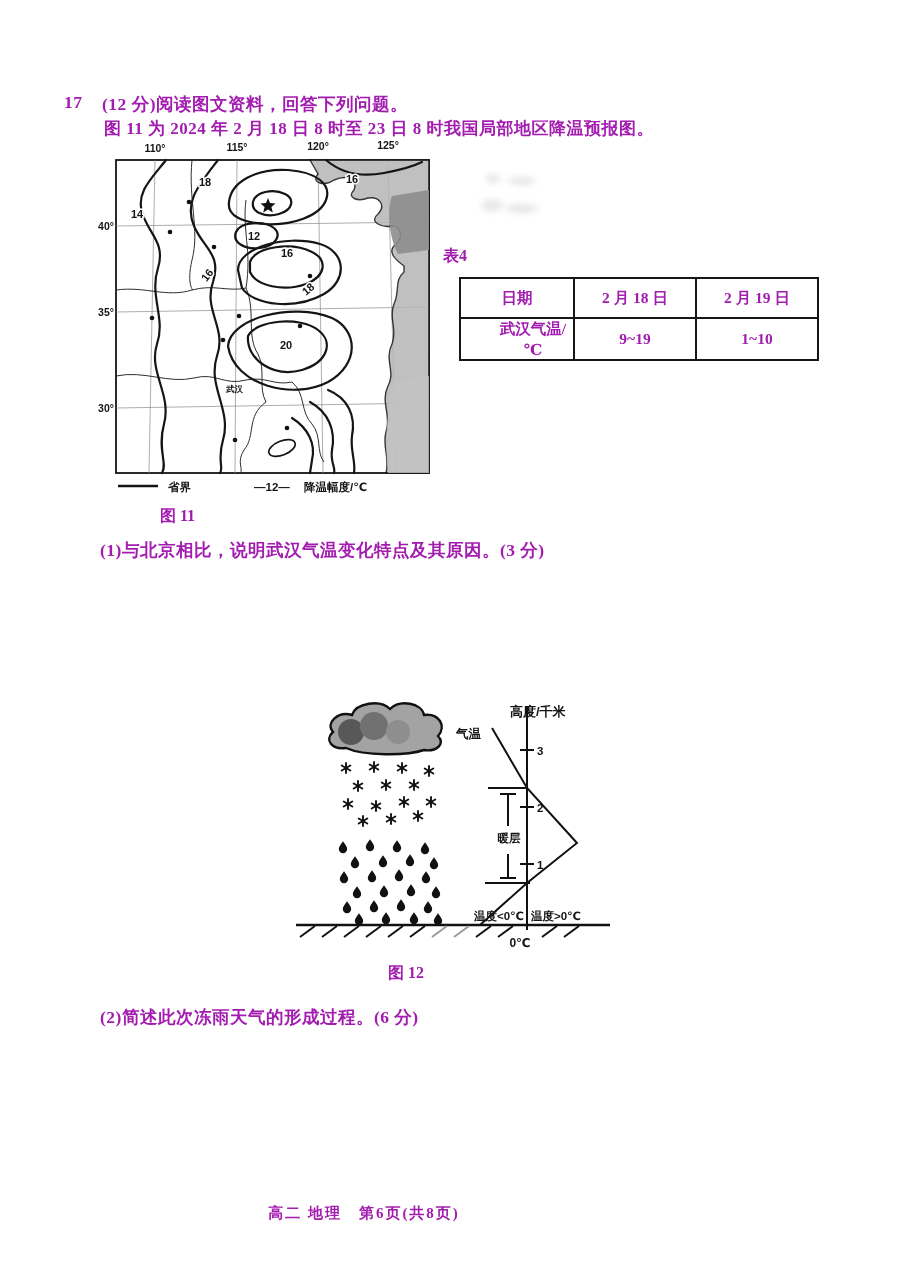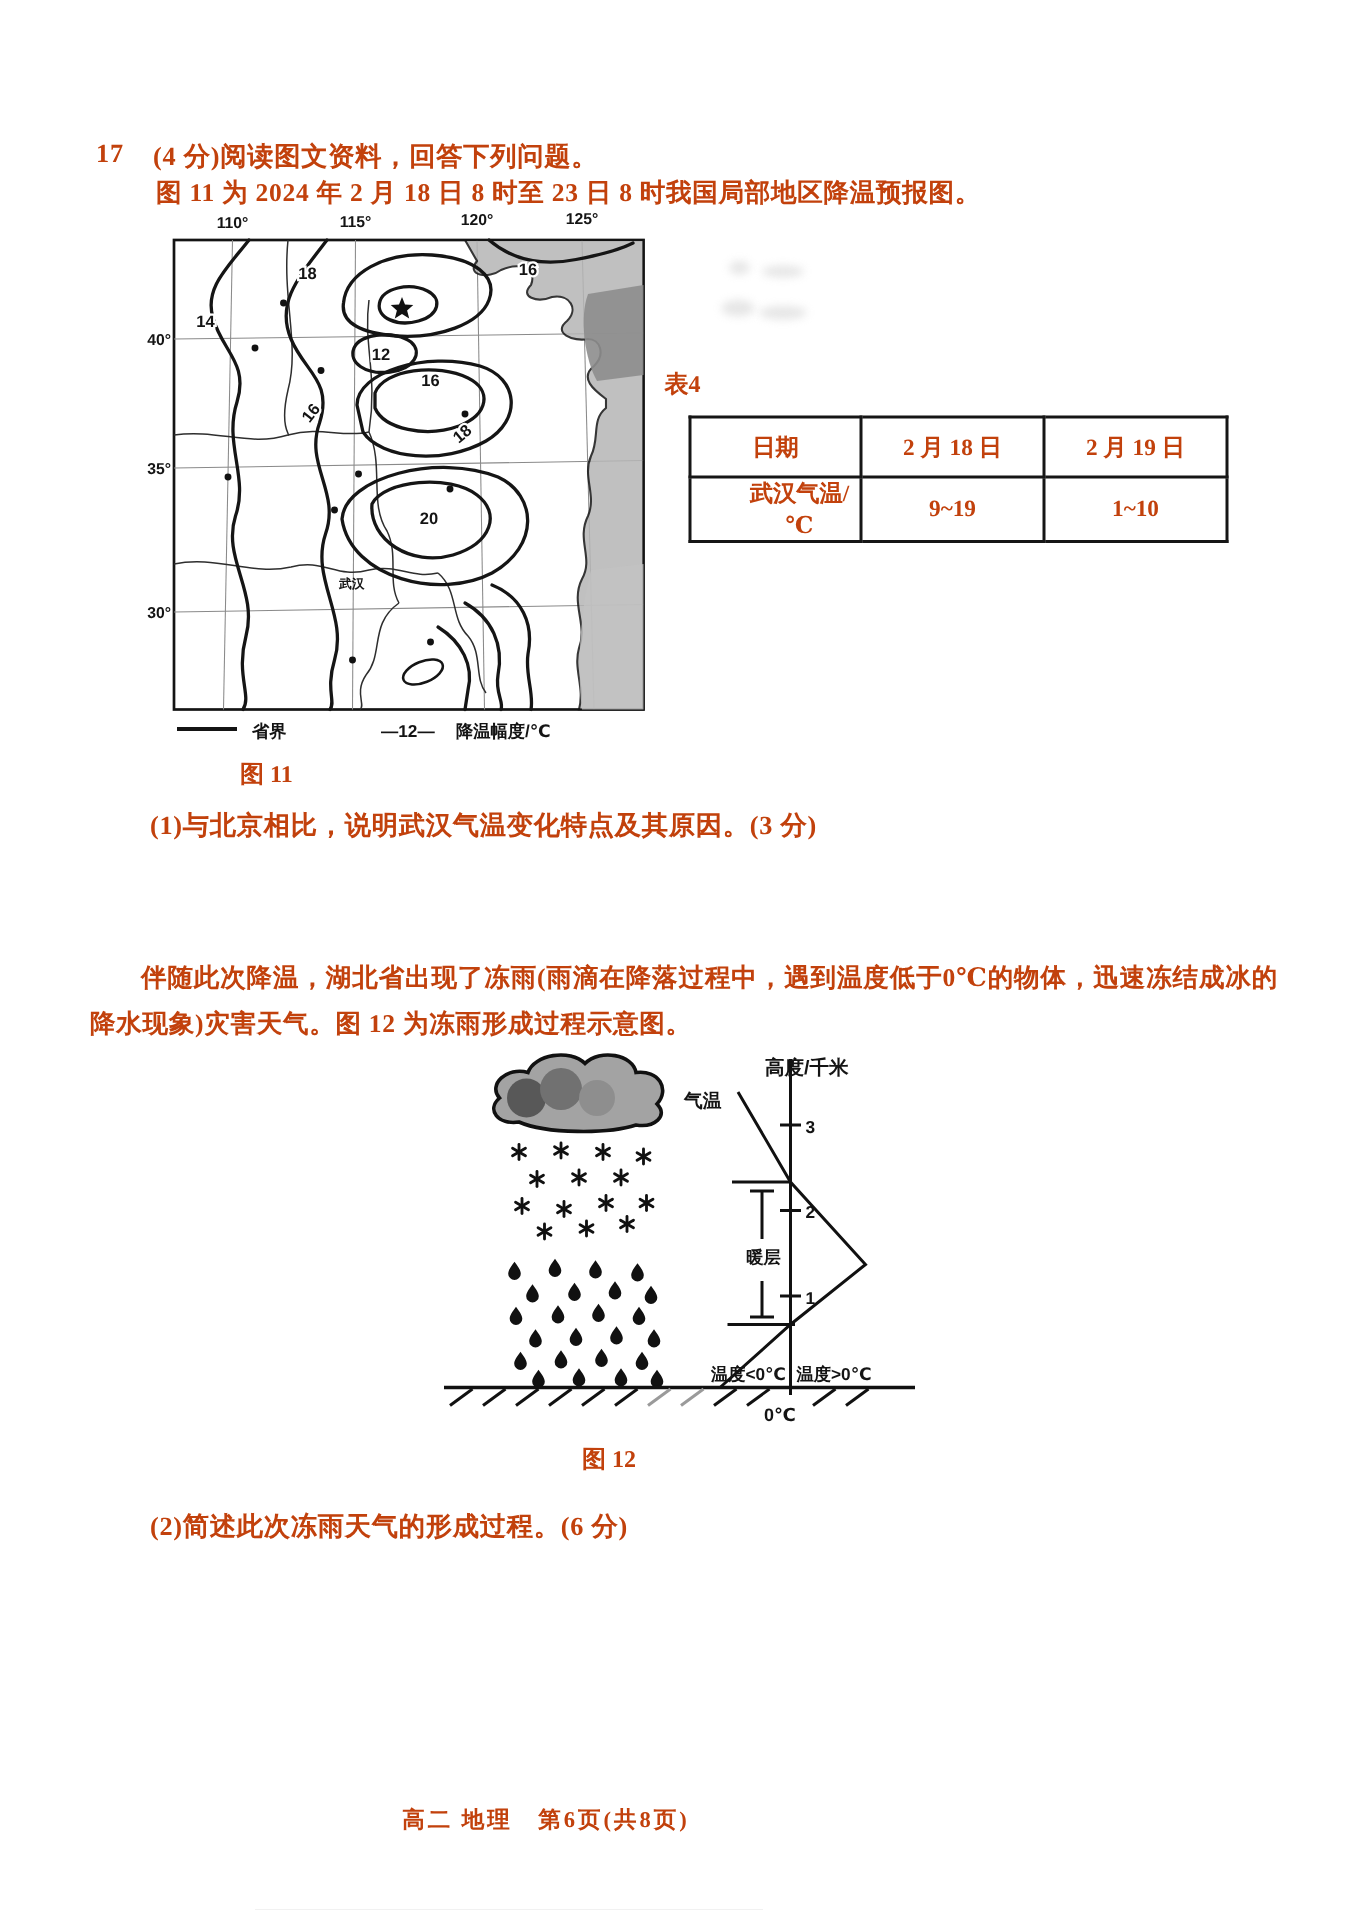--- a/index.html
+++ b/index.html
@@ -1,17 +1,17 @@
 <!DOCTYPE html>
 <html><head>
 <meta charset="utf-8">
 <style>
   html,body{margin:0;padding:0;background:#e8e8e8;}
   #page{position:relative;width:900px;height:1273px;background:#ffffff;overflow:hidden;
-        font-family:"Liberation Serif","DejaVu Serif",serif;color:#c2410c;}
+        font-family:"Liberation Serif","DejaVu Serif",serif;color:#a21caf;}
   .abs{position:absolute;}
   .qline{font-size:17.5px;font-weight:700;letter-spacing:0.5px;white-space:nowrap;}
   .caption{font-size:16px;font-weight:700;}
   .para{font-size:17px;font-weight:700;line-height:31px;text-indent:34px;text-align:justify;
         letter-spacing:0.5px;}
   
   #table4{border-collapse:collapse;table-layout:fixed;}
   #table4 td{border:2px solid #161616;text-align:center;vertical-align:middle;
              font-size:15.5px;font-weight:700;padding:0;}
   
@@ -19,21 +19,21 @@
   .halo{paint-order:stroke;stroke:#ffffff;stroke-width:3px;}
   .smudge{position:absolute;background:#c8c8c8;opacity:.45;filter:blur(3px);border-radius:50%;}
   #footer{font-size:15px;font-weight:700;text-align:center;letter-spacing:2px;}
 </style>
 </head>
 <body>
 
 <div id="page">
 
   <span class="abs qline" style="left:64px;top:92px;">17</span>
-  <span class="abs qline" style="left:102px;top:92px;">(4 分)阅读图文资料，回答下列问题。</span>
+  <span class="abs qline" style="left:102px;top:92px;">(12 分)阅读图文资料，回答下列问题。</span>
 
   <span class="abs qline" style="left:104px;top:117px;font-size:17px;">图 11 为 2024 年 2 月 18 日 8 时至 23 日 8 时我国局部地区降温预报图。</span>
 
   <div class="smudge" style="left:486px;top:174px;width:14px;height:9px;"></div>
   <div class="smudge" style="left:508px;top:177px;width:28px;height:8px;"></div>
   <div class="smudge" style="left:481px;top:200px;width:22px;height:11px;"></div>
   <div class="smudge" style="left:506px;top:204px;width:32px;height:9px;"></div>
 
   <svg class="abs" style="left:96px;top:140px;" width="344" height="358" viewBox="0 0 344 358">
 
@@ -144,21 +144,20 @@
       <td style="height:36px;padding-left:32px;">武汉气温/℃</td>
       <td>9~19</td>
       <td>1~10</td>
     </tr>
   </tbody>
     </table>
 
   <div class="abs caption" style="left:160px;top:506px;width:140px;">图 11</div>
   <div class="abs qline" style="left:100px;top:538px;">(1)与北京相比，说明武汉气温变化特点及其原因。(3 分)</div>
 
-  <div class="abs para" style="left:60px;top:636px;width:792px;">伴随此次降温，湖北省出现了冻雨(雨滴在降落过程中，遇到温度低于0℃的物体，迅速冻结成冰的降水现象)灾害天气。图 12 为冻雨形成过程示意图。</div>
 
   <svg class="abs" style="left:288px;top:698px;" width="330" height="258" viewBox="0 0 330 258">
     <defs>
       <g id="flake" stroke="#111" stroke-width="1.9" stroke-linecap="round">
         <path d="M0,-5 L0,5"></path>
           <path d="M-4.3,-2.5 L4.3,2.5"></path>
           <path d="M-4.3,2.5 L4.3,-2.5"></path>
       </g>
       <path id="drop" d="M0,-4.8 C2.6,-1.2 4.2,1 4.2,3.1 A4.2,4.2 0 1 1 -4.2,3.1 C-4.2,1 -2.6,-1.2 0,-4.8 Z" fill="#111"></path>
     </defs>

